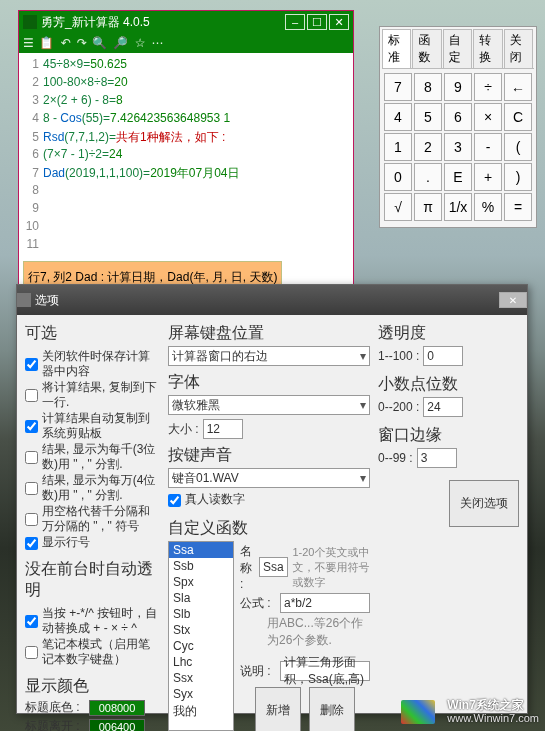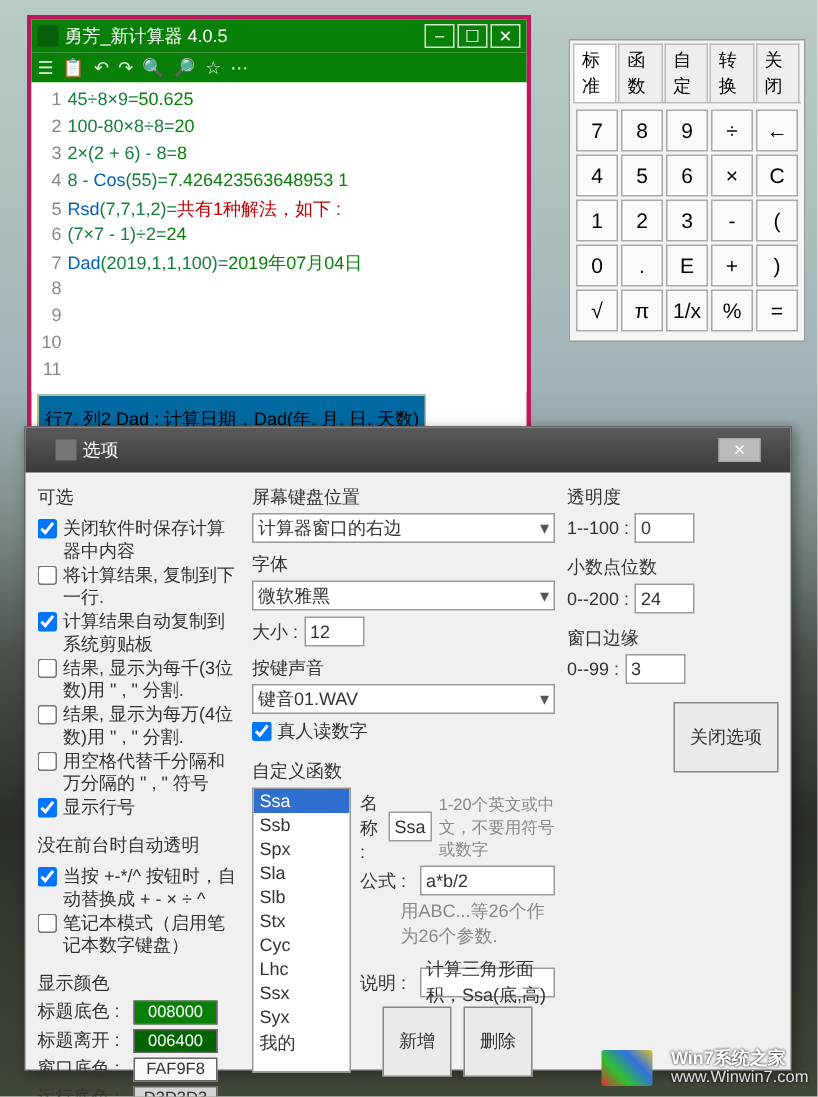--- a/index.html
+++ b/index.html
@@ -1,47 +1,47 @@
 <!DOCTYPE html>
 <html><head>
 <meta charset="utf-8">
 <style>
 *{box-sizing:border-box;margin:0;padding:0;font-family:"Microsoft YaHei",SimSun,sans-serif;font-size:12px}
 body{width:545px;height:731px;background:linear-gradient(to bottom,#b8ccc4 0%,#a0b4b8 35%,#7a8a88 48%,#495048 60%,#2a3028 75%,#404838 100%);position:relative;overflow:hidden}
-.calc-win{position:absolute;top:10px;left:18px;width:336px;background:#fff;border:3px solid #be185d}
+.calc-win{position:absolute;top:10px;left:18px;width:336px;background:#fff;border:1px solid #be185d}
 .calc-titlebar{background:#088008;color:#fff;height:22px;display:flex;align-items:center;padding:0 4px}
 .calc-titlebar .ticon{width:14px;height:14px;background:#0a600a;margin-right:4px}
 .calc-titlebar .ttext{flex:1}
 .calc-titlebar .tctl{display:flex;gap:2px}
 .calc-titlebar .tbtn{width:20px;height:16px;border:1px solid #cfe8cf;display:flex;align-items:center;justify-content:center;color:#fff;font-size:11px}
 .calc-toolbar{background:#088008;height:20px;display:flex;align-items:center;padding:0 4px;gap:6px;color:#e0f0e0;font-size:11px}
 .calc-toolbar span{cursor:default}
 .calc-body{background:#fff;padding:4px 2px;font-size:13px}
 .calc-line{display:flex;align-items:baseline;min-height:18px}
 .calc-line .ln{width:22px;text-align:right;color:#888;padding-right:4px}
 .calc-line .expr{white-space:pre;font-family:"Consolas","Courier New",monospace;font-size:13px}
 .black{color:#15803d}.green{color:#088008}.blue{color:#0060c0}.red{color:#c00000}
-.status{background:#0369a1;border:1px solid #c0c080;margin:2px 4px;padding:7px 4px;display:inline-block}
+.status{background:#fdba74;border:1px solid #c0c080;margin:2px 4px;padding:7px 4px;display:inline-block}
 .keypad{position:absolute;top:26px;right:8px;width:158px;background:#f4f4f4;border:1px solid #999;padding:2px}
 .kp-tabs{display:flex;border-bottom:1px solid #bbb}
 .kp-tab{padding:2px 5px;border:1px solid #bbb;border-bottom:none;background:#eee;margin-right:1px;font-size:12px}
 .kp-tab.active{background:#fff}
 .kp-grid{display:grid;grid-template-columns:repeat(5,1fr);gap:2px;padding:4px 2px}
 .kp-btn{height:28px;border:1px solid #aaa;background:#fafafa;display:flex;align-items:center;justify-content:center;font-size:14px}
 .opt-win{position:absolute;top:284px;left:16px;width:512px;height:430px;background:#f0f0f0;border:1px solid #666;box-shadow:2px 2px 8px rgba(0,0,0,.4)}
-.opt-titlebar{background:linear-gradient(#5a5a5a,#3a3a3a);color:#fff;height:30px;display:flex;align-items:center;padding:0 20px}
+.opt-titlebar{background:linear-gradient(#5a5a5a,#3a3a3a);color:#fff;height:30px;display:flex;align-items:center;padding:0 0}
 .opt-titlebar .oicon{width:14px;height:14px;background:#777;margin-right:4px}
 .opt-titlebar .otext{flex:1}
 .opt-titlebar .oclose{width:28px;height:16px;border:1px solid #aaa;background:#bbb;display:flex;align-items:center;justify-content:center;font-size:10px}
 .opt-body{padding:8px;display:flex;gap:8px;font-size:12px;color:#333}
 .opt-col1{flex:0 0 135px;display:flex;flex-direction:column;gap:2px}
 .opt-col2{flex:0 0 202px;display:flex;flex-direction:column}
 .opt-col3{flex:1;display:flex;flex-direction:column;gap:8px}
-.grp-title{font-size:12px;margin-bottom:2px}
-.chk{display:flex;align-items:flex-start;gap:4px;margin:1px 0;line-height:15px}
+.grp-title{font-size:16px;margin-bottom:2px}
+.chk{display:flex;align-items:center;gap:4px;margin:1px 0;line-height:15px}
 .chk input{margin-top:1px}
 .dd{height:20px;border:1px solid #999;background:#fff;padding:1px 3px;display:flex;align-items:center;justify-content:space-between}
 .dd::after{content:"▾";color:#555}
 .txt{height:20px;border:1px solid #999;background:#fff;padding:1px 3px;display:flex;align-items:center}
 .numrow{display:flex;align-items:center;gap:4px}
 .btn{padding:14px 10px;border:1px solid #888;background:#eaeaea}
 .colors{margin-top:6px}
 .color-row{display:flex;align-items:center;gap:4px;margin:2px 0}
 .color-row .clbl{width:60px}
 .color-chip{width:56px;height:16px;border:1px solid #666;color:#fff;display:flex;align-items:center;justify-content:center;font-size:11px}

